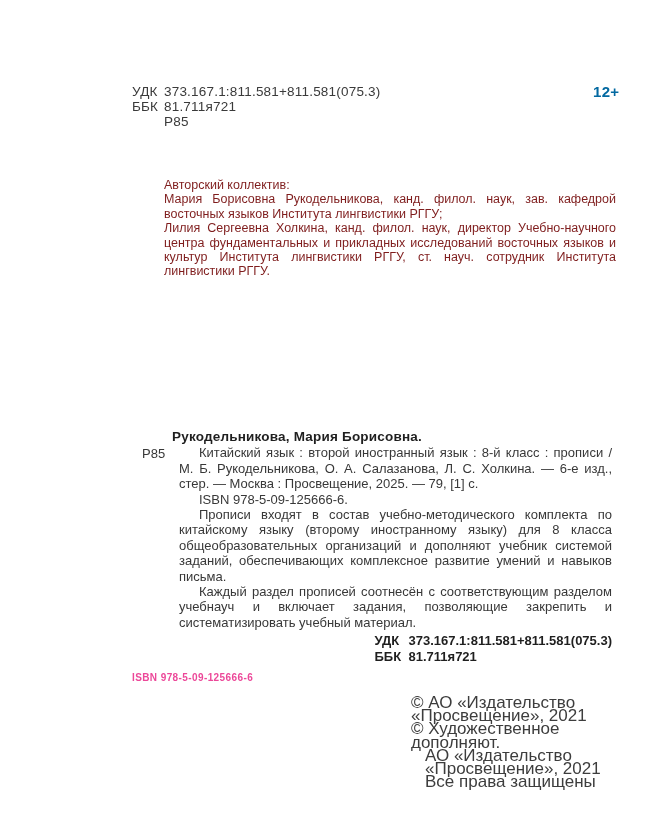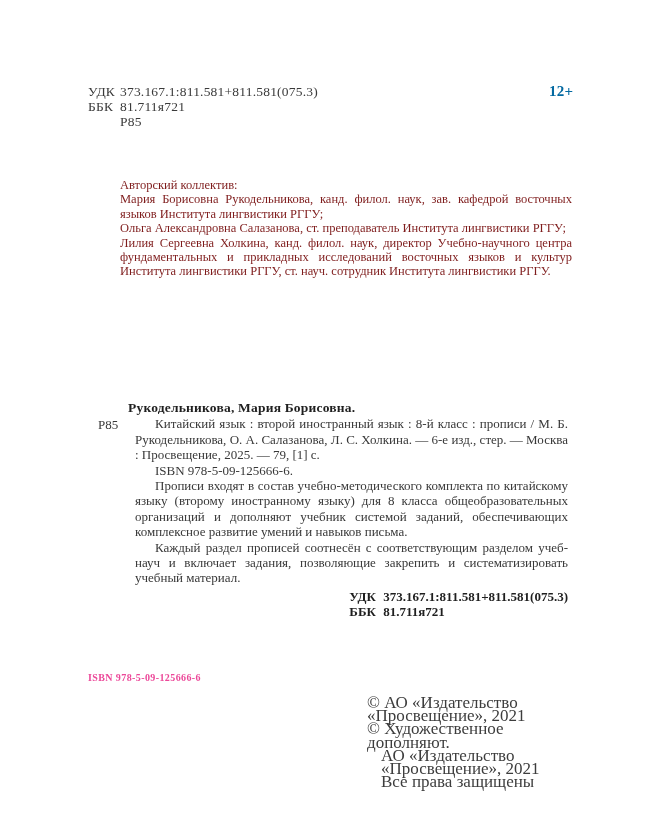--- a/index.html
+++ b/index.html
@@ -2,23 +2,24 @@
 <html><head>
 <meta charset="utf-8">
 <style>
   * { margin: 0; padding: 0; box-sizing: border-box; }
   html, body { background: #ffffff; }
   .page {
     position: relative;
     width: 586px;
     height: 839px;
     background: #ffffff;
-    font-family: Liberation Serif, serif;
+    font-family: Liberation Sans, sans-serif;
     color: #3c3c3c;
     overflow: hidden;
+    margin-left: 44px;
   }
 
   
   .top-codes {
     position: absolute;
     left: 88px;
     top: 84px;
     font-size: 13.5px;
     line-height: 15px;
     letter-spacing: 0.2px;
@@ -50,21 +51,21 @@
     font-size: 12.5px;
     line-height: 14.4px;
     color: #7f1d1d;
     text-align: justify;
   }
 
   
   .catalog {
     position: absolute;
     left: 98px;
-    top: 400px;
+    top: 429px;
     width: 470px;
     font-size: 13px;
     line-height: 15.4px;
     color: #383838;
   }
   .entry-header {
     margin-left: 30px;
     font-size: 13.5px;
     font-weight: bold;
     color: #1f1f1f;
@@ -123,21 +124,20 @@
     <div class="code-row">
       <span class="code-label"></span><span>Р85</span>
     </div>
   </div>
 
   <div class="age-badge">12+</div>
 
   <div class="authors-block">
     <div>Авторский коллектив:</div>
     <div>Мария Борисовна Рукодельникова, канд. филол. наук, зав. кафедрой восточных языков Института лингвистики РГГУ;</div>
-    <div>Ольга Александровна Салазанова, ст. преподаватель Института лингвистики РГГУ;</div>
     <div>Лилия Сергеевна Холкина, канд. филол. наук, директор Учебно-научного центра фундаментальных и прикладных исследований восточных языков и культур Института лингвистики РГГУ, ст. науч. сотрудник Института лингвистики РГГУ.</div>
   </div>
 
   <div class="catalog">
     <div class="entry-header">Рукодельникова, Мария Борисовна.</div>
     <div class="entry-body">
       <span class="shelf-code-side">Р85</span>
       <div class="bib-desc">Китайский язык : второй иностранный язык : 8-й класс : прописи / М. Б. Рукодельникова, О. А. Салазанова, Л. С. Холкина. — 6-е изд., стер. — Москва : Просвещение, 2025. — 79, [1] с.</div>
     </div>
     <div class="isbn-line">ISBN 978-5-09-125666-6.</div>

